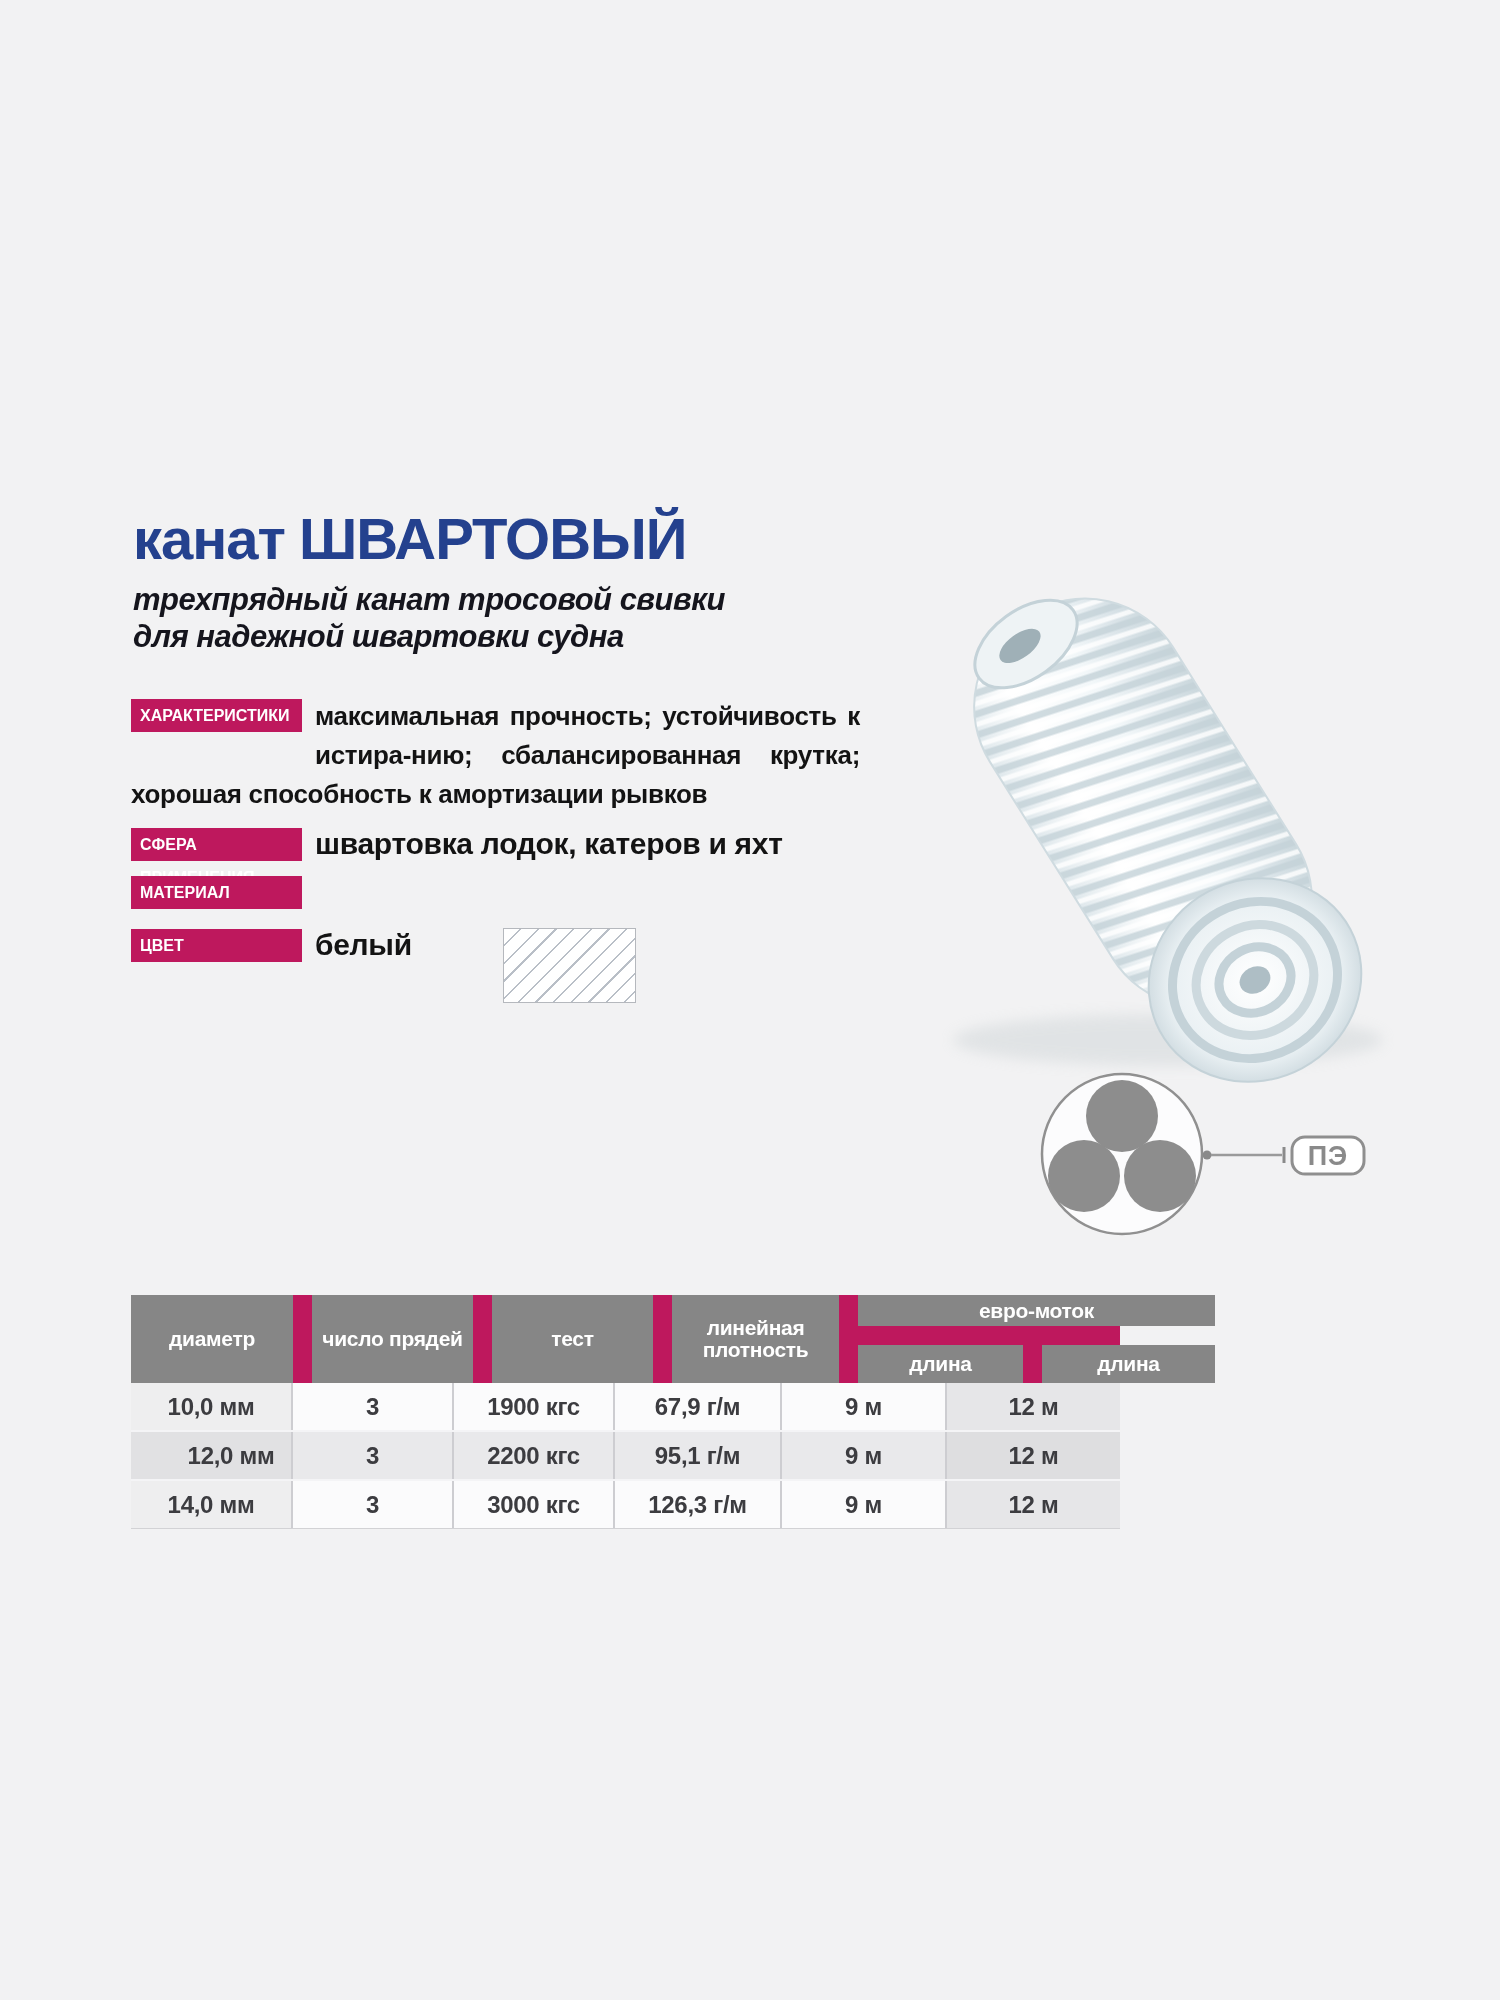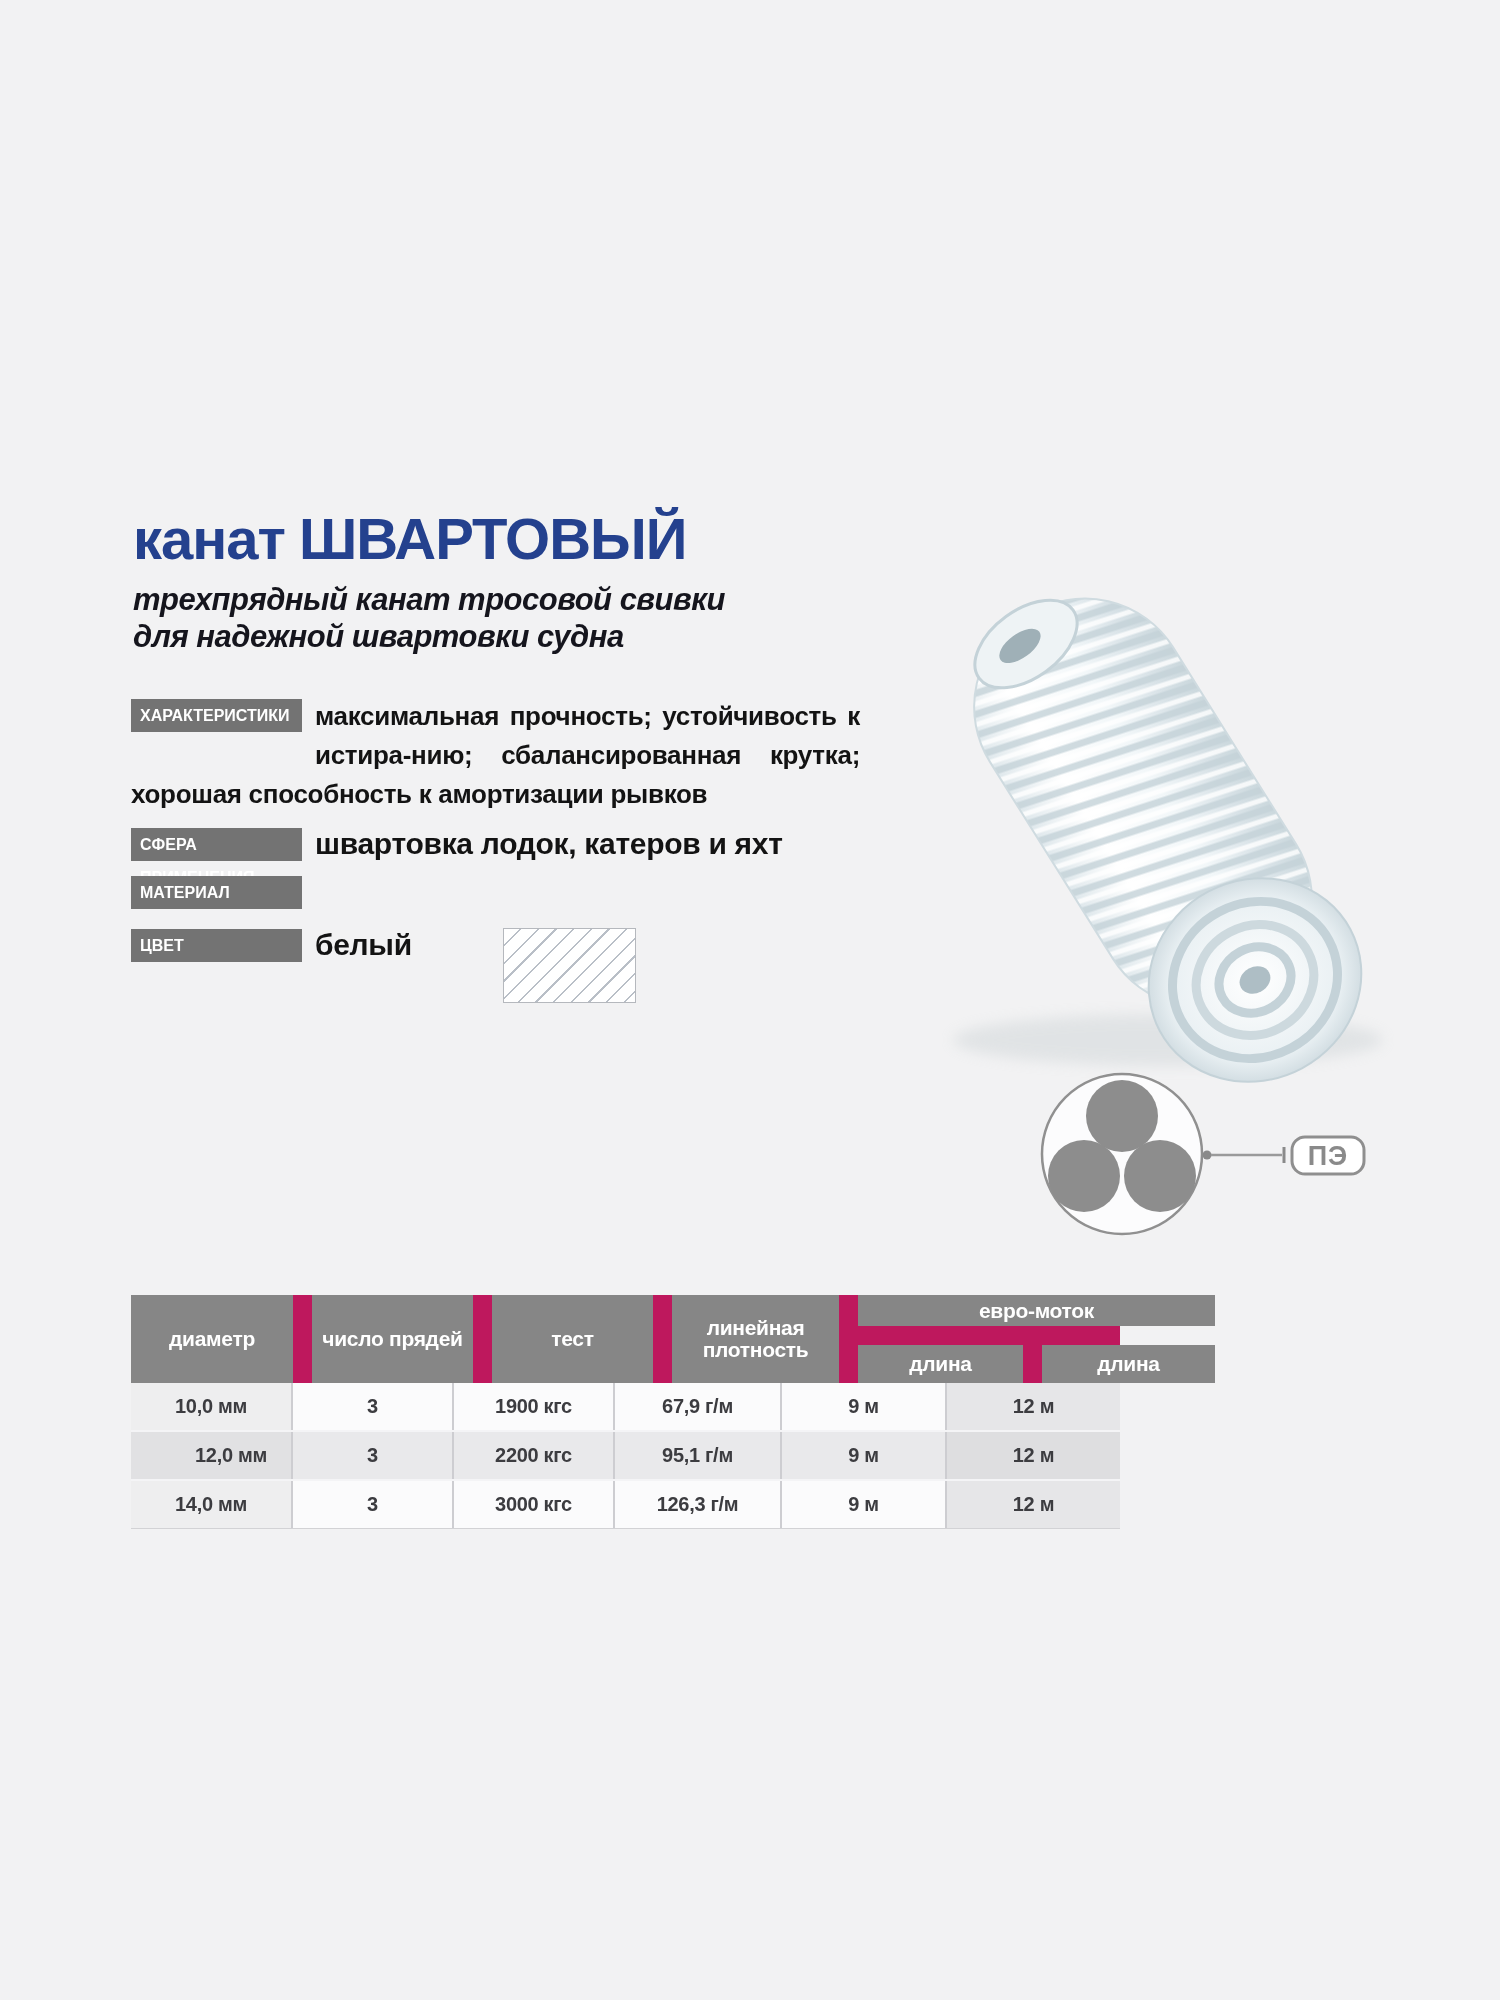--- a/index.html
+++ b/index.html
@@ -19,21 +19,21 @@
   .title .t-prefix{margin-right:14px;}
   .subtitle{
     position:absolute;left:133px;top:581px;
     font-size:31px;font-weight:bold;font-style:italic;
     color:#15151d;line-height:37px;letter-spacing:-0.5px;
   }
   
   .badge{
     display:inline-block;box-sizing:border-box;
     width:171px;height:33px;line-height:33px;
-    background:#737373;color:#ffffff;
+    background:#be185d;color:#ffffff;
     font-size:16px;font-weight:bold;
     padding-left:9px;letter-spacing:0;
     flex:0 0 171px;
   }
   .char-par{
     position:absolute;left:131px;top:697px;width:729px;
     font-size:26px;font-weight:bold;color:#131313;
     line-height:39px;text-align:justify;letter-spacing:-0.3px;
   }
   .char-par .badge{float:left;margin:2px 13px 8px 0;}
@@ -81,21 +81,21 @@
   .th-sub1{grid-column:5;grid-row:2;}
   .th-sub2{grid-column:6;grid-row:2;}
   .trow{
     display:grid;
     grid-template-columns:162px 161px 161px 167px 165px 173px;
     height:47px;border-bottom:2px solid #f4f4f6;
   }
   .trow:last-child{border-bottom:1px solid #d2d2d5;}
   .cell{
     display:flex;align-items:center;justify-content:center;
-    font-size:20px;font-weight:bold;color:#3c3c40;
+    font-size:24px;font-weight:bold;color:#3c3c40;
     letter-spacing:-0.3px;background:#fbfbfc;
     border-right:2px solid #cdcdd1;box-sizing:border-box;
   }
   .cell.c6{border-right:none;}
   .cell.c1{background:#eeeeef;}
   .cell.c6{background:#e6e6e8;}
   .trow.alt .cell{background:#e9e9eb;}
   .trow.alt .cell.c1{background:#e1e1e3;padding-left:40px;}
   .trow.alt .cell.c6{background:#dedee0;}
 </style>

